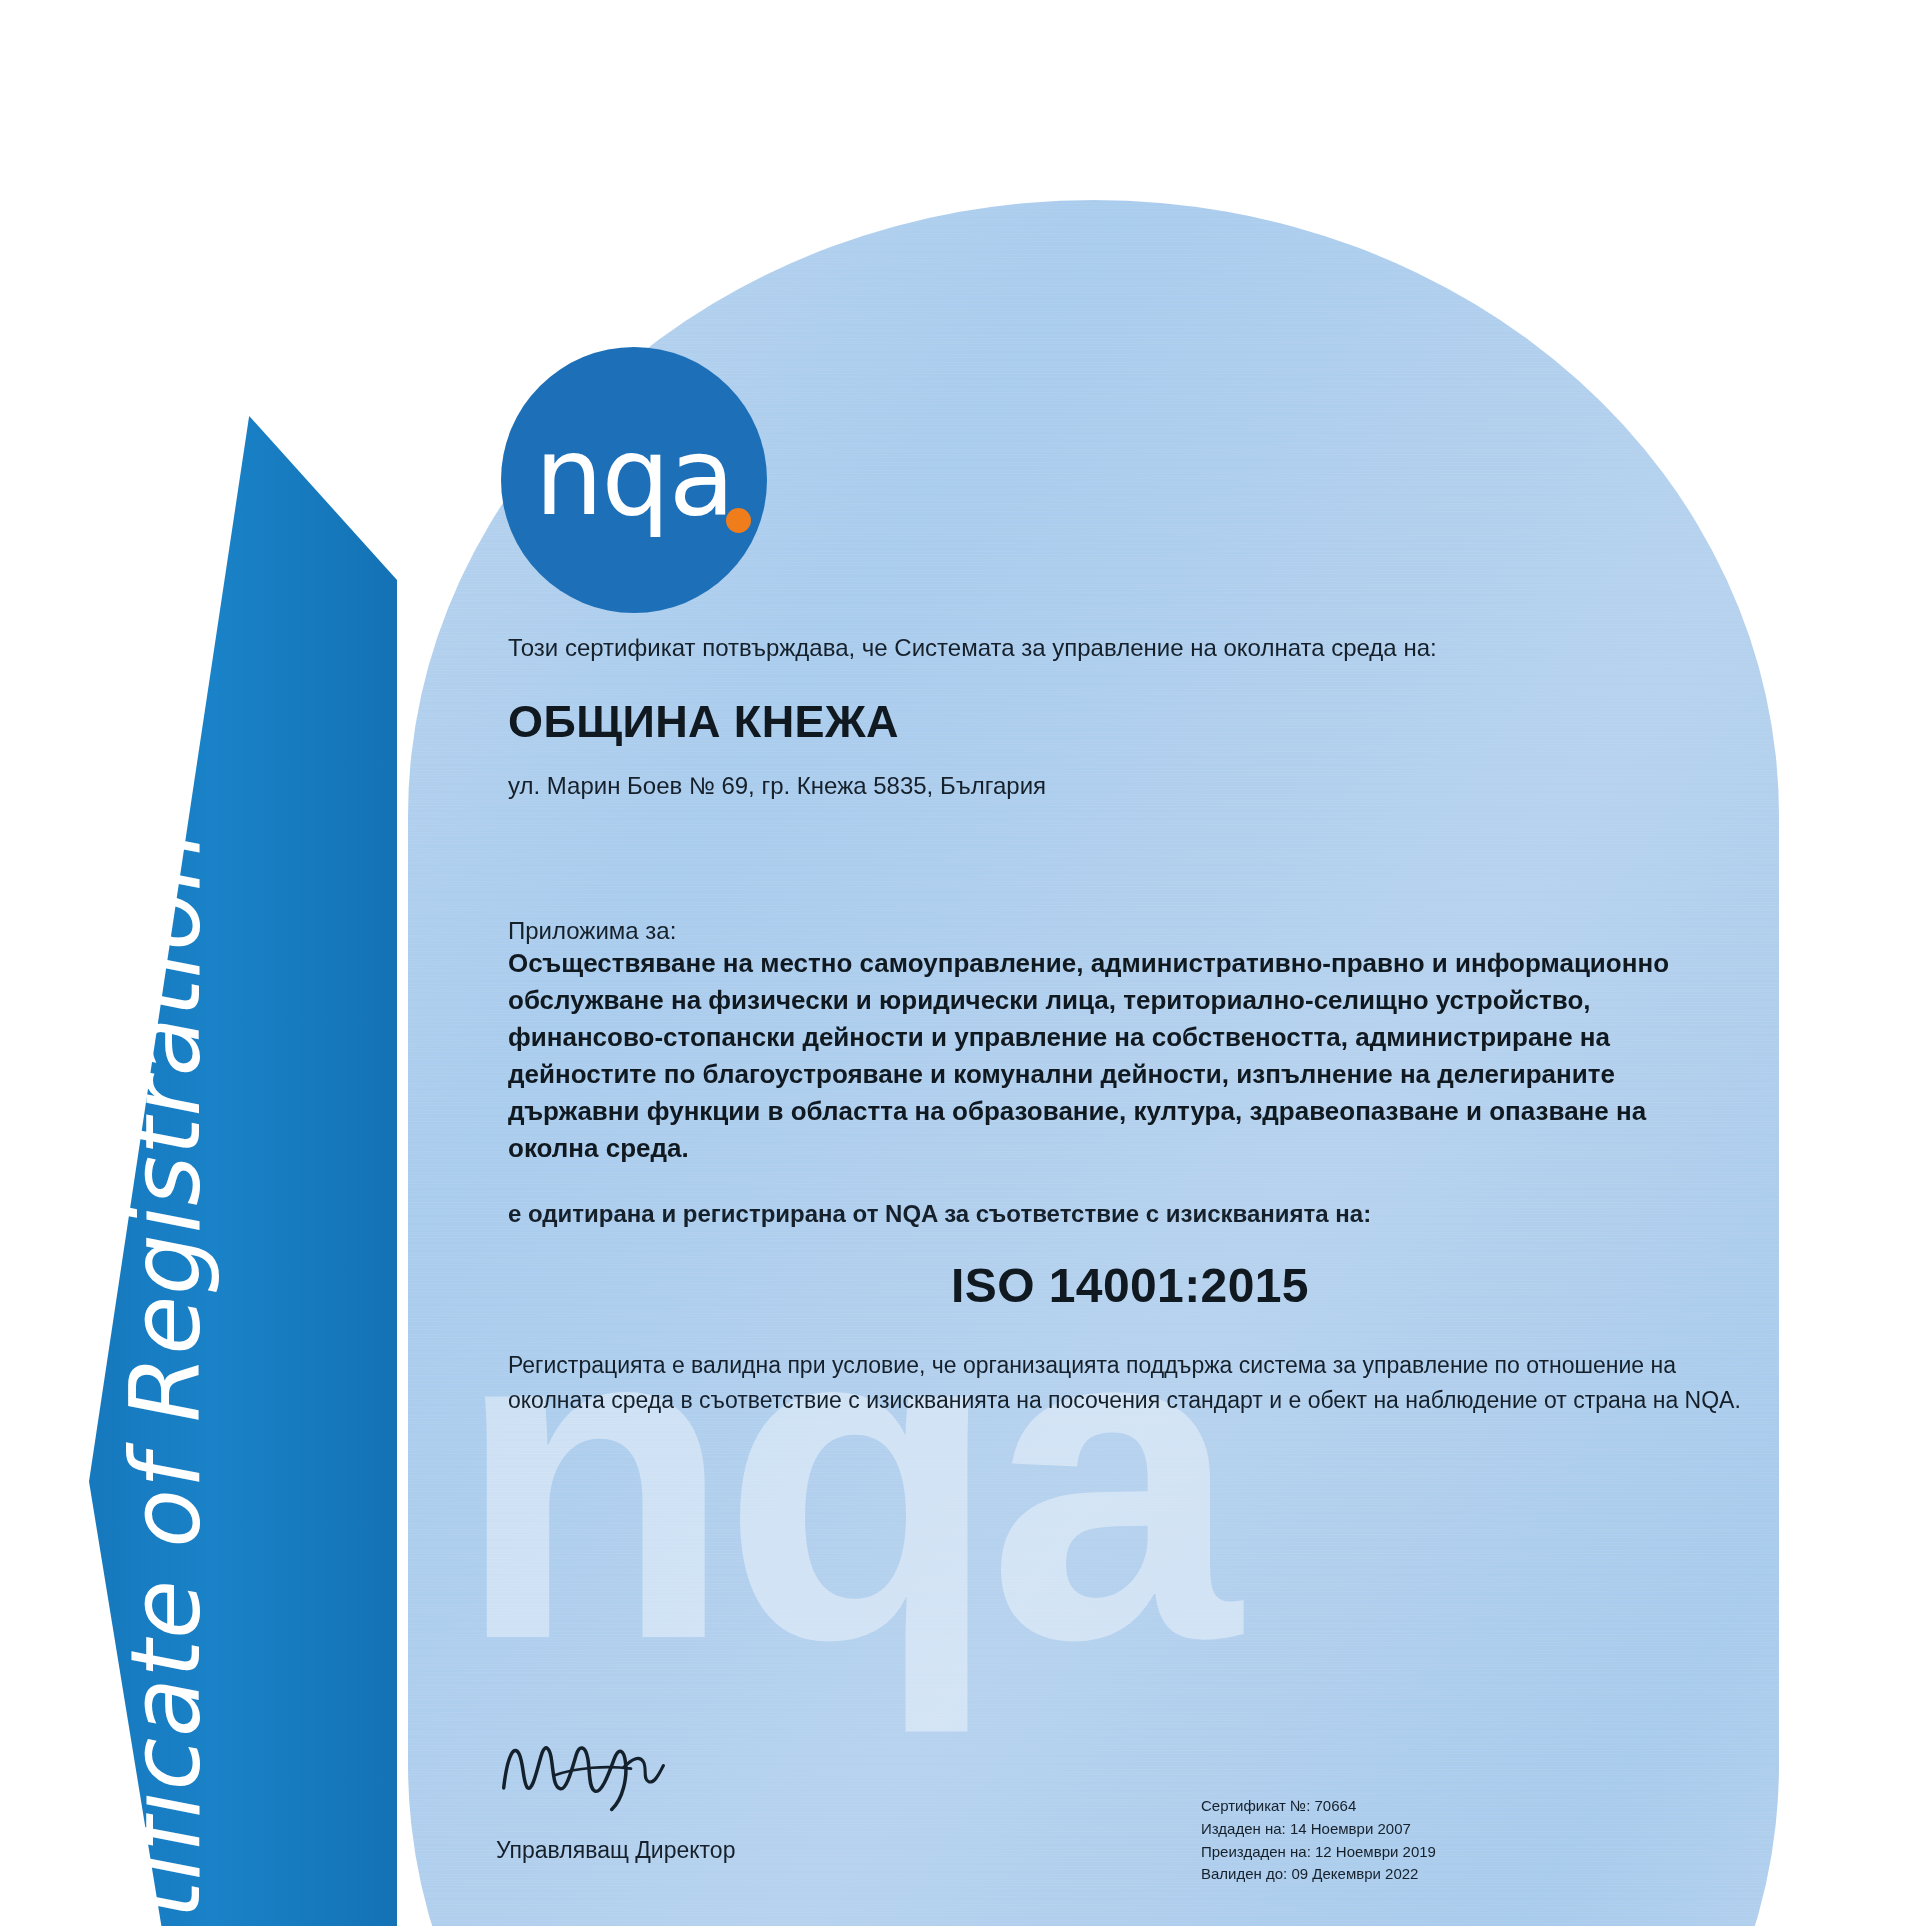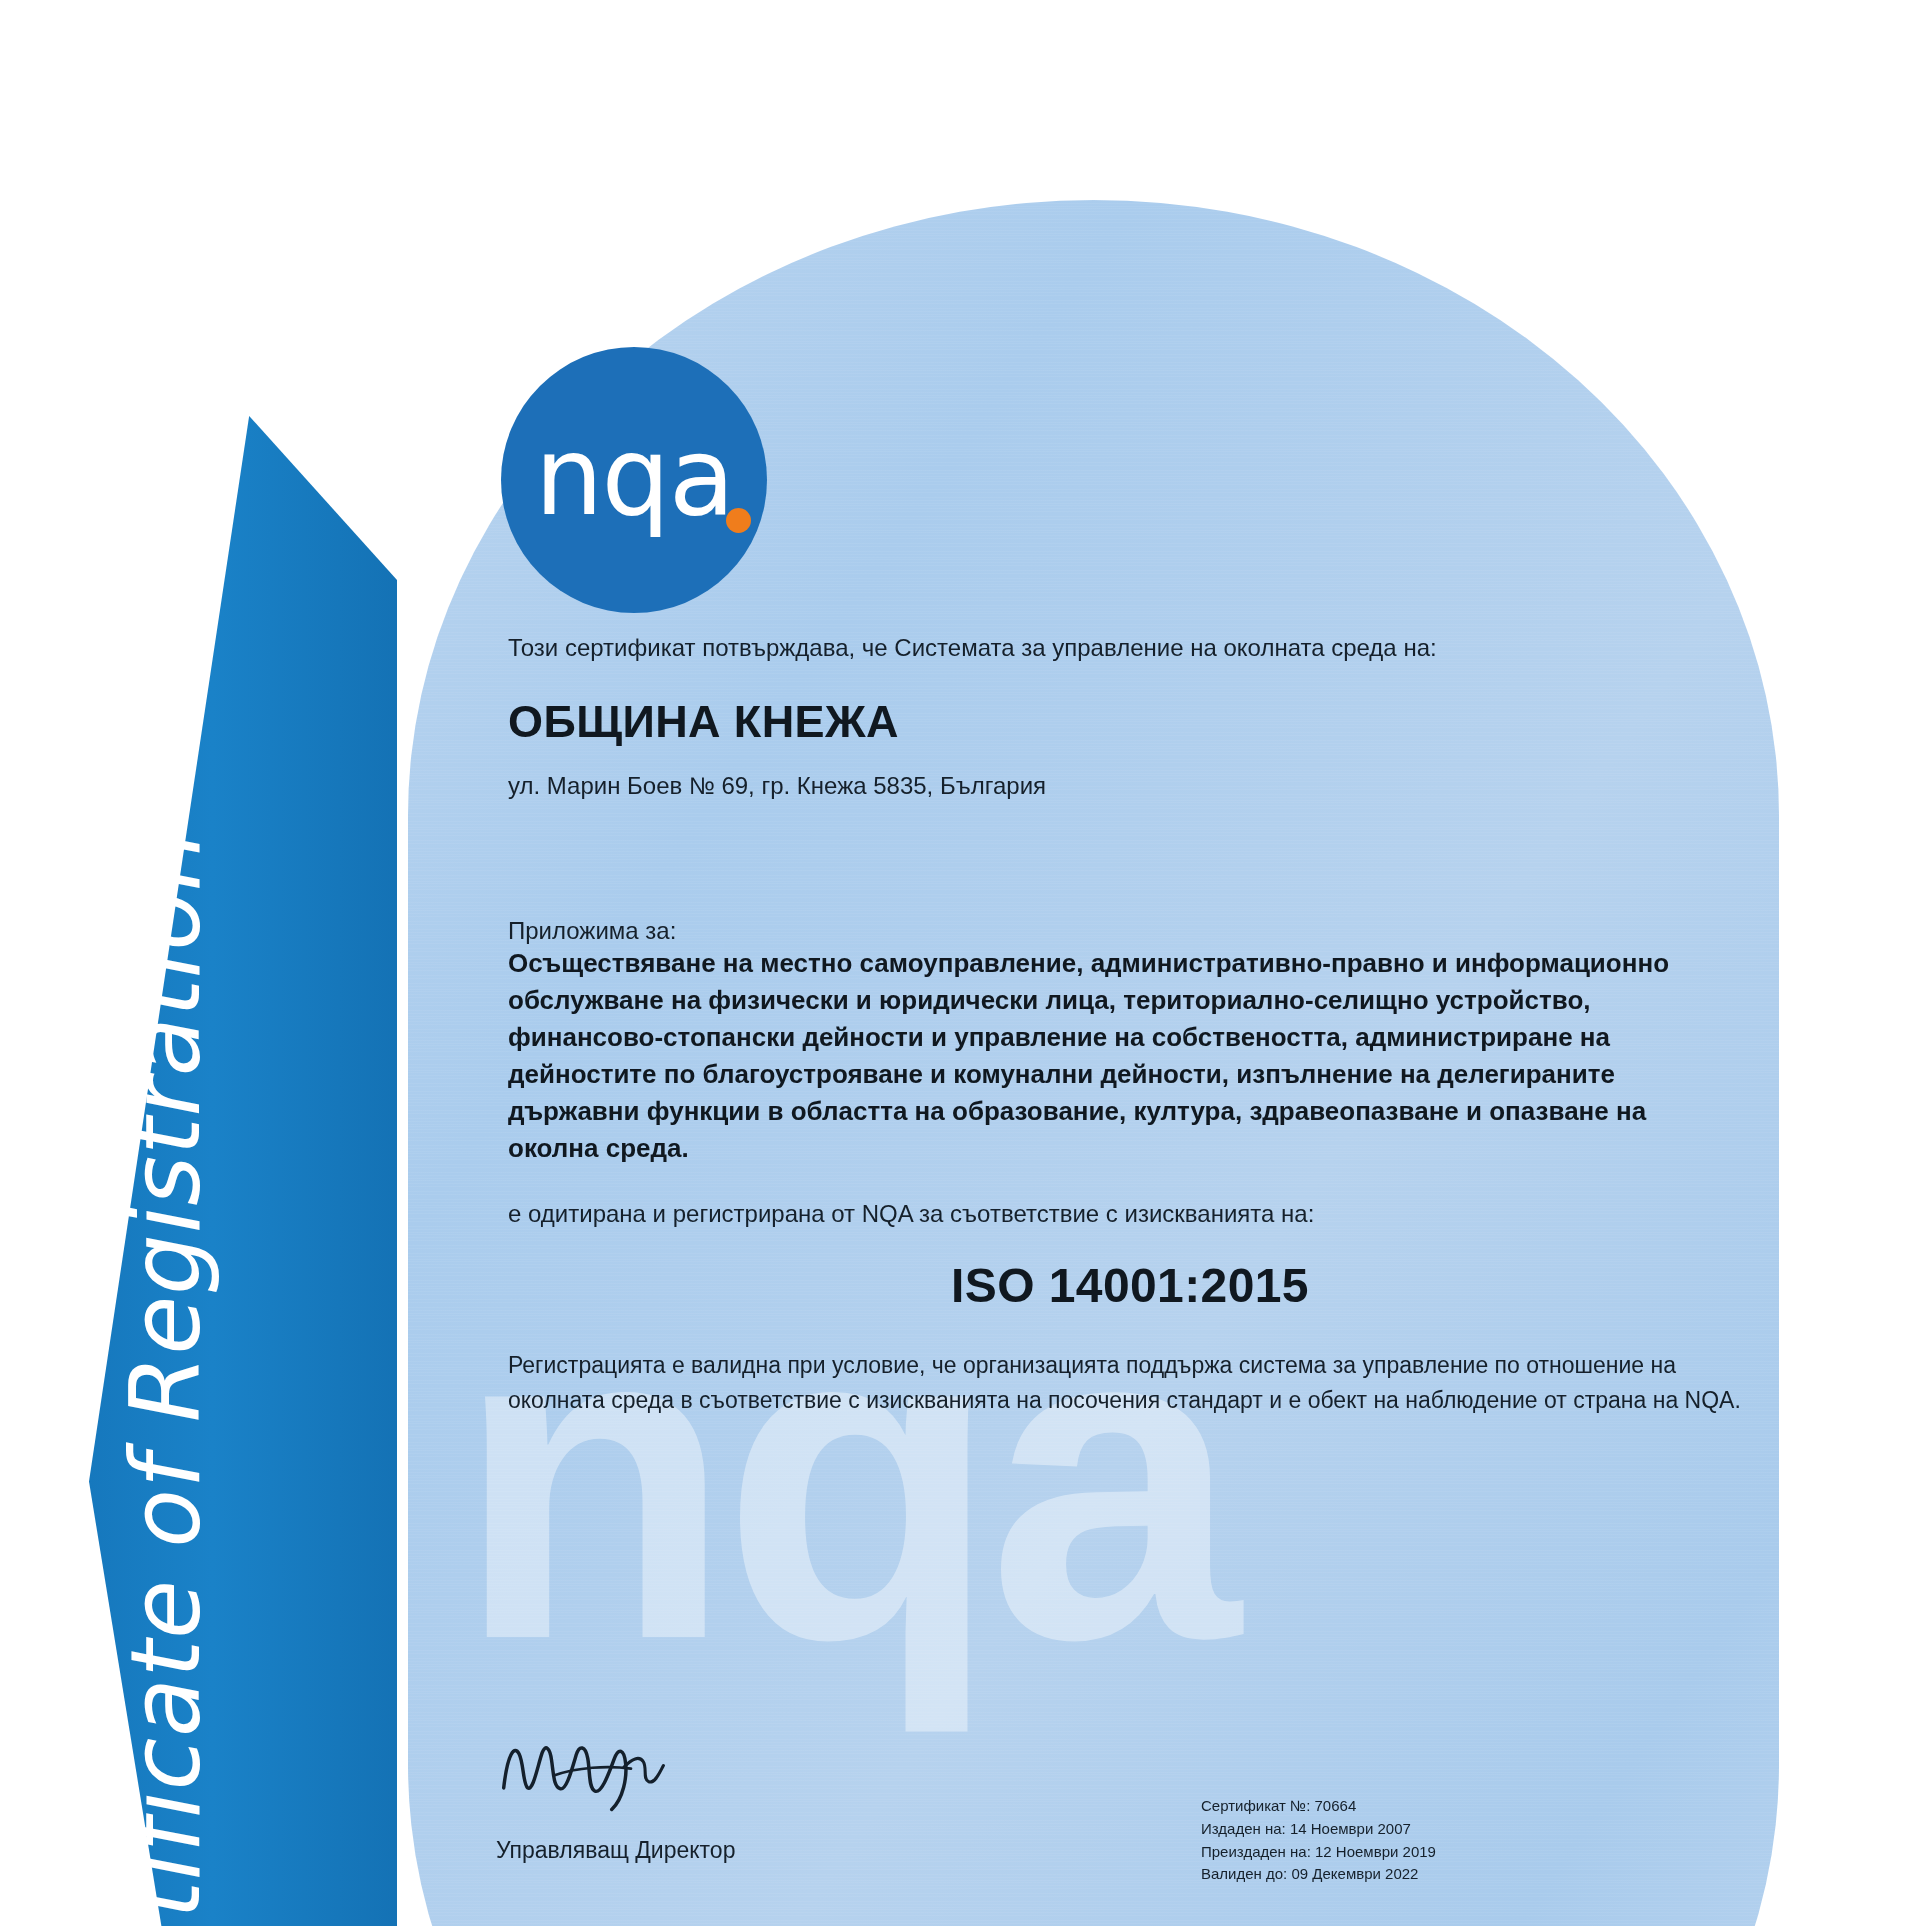--- a/index.html
+++ b/index.html
@@ -158,20 +158,21 @@
     font-weight: 700;
     line-height: 1.42;
     color: #101820;
     width: 1225px;
   }
   .audited {
     font-size: 24px;
     color: #15202b;
     margin-top: 30px;
     line-height: 1.4;
+    font-weight: bold;
   }
   .standard {
     font-size: 48px;
     font-weight: 700;
     color: #101820;
     margin-top: 28px;
     letter-spacing: 0.4px;
     text-align: center;
   }
   .validity {

